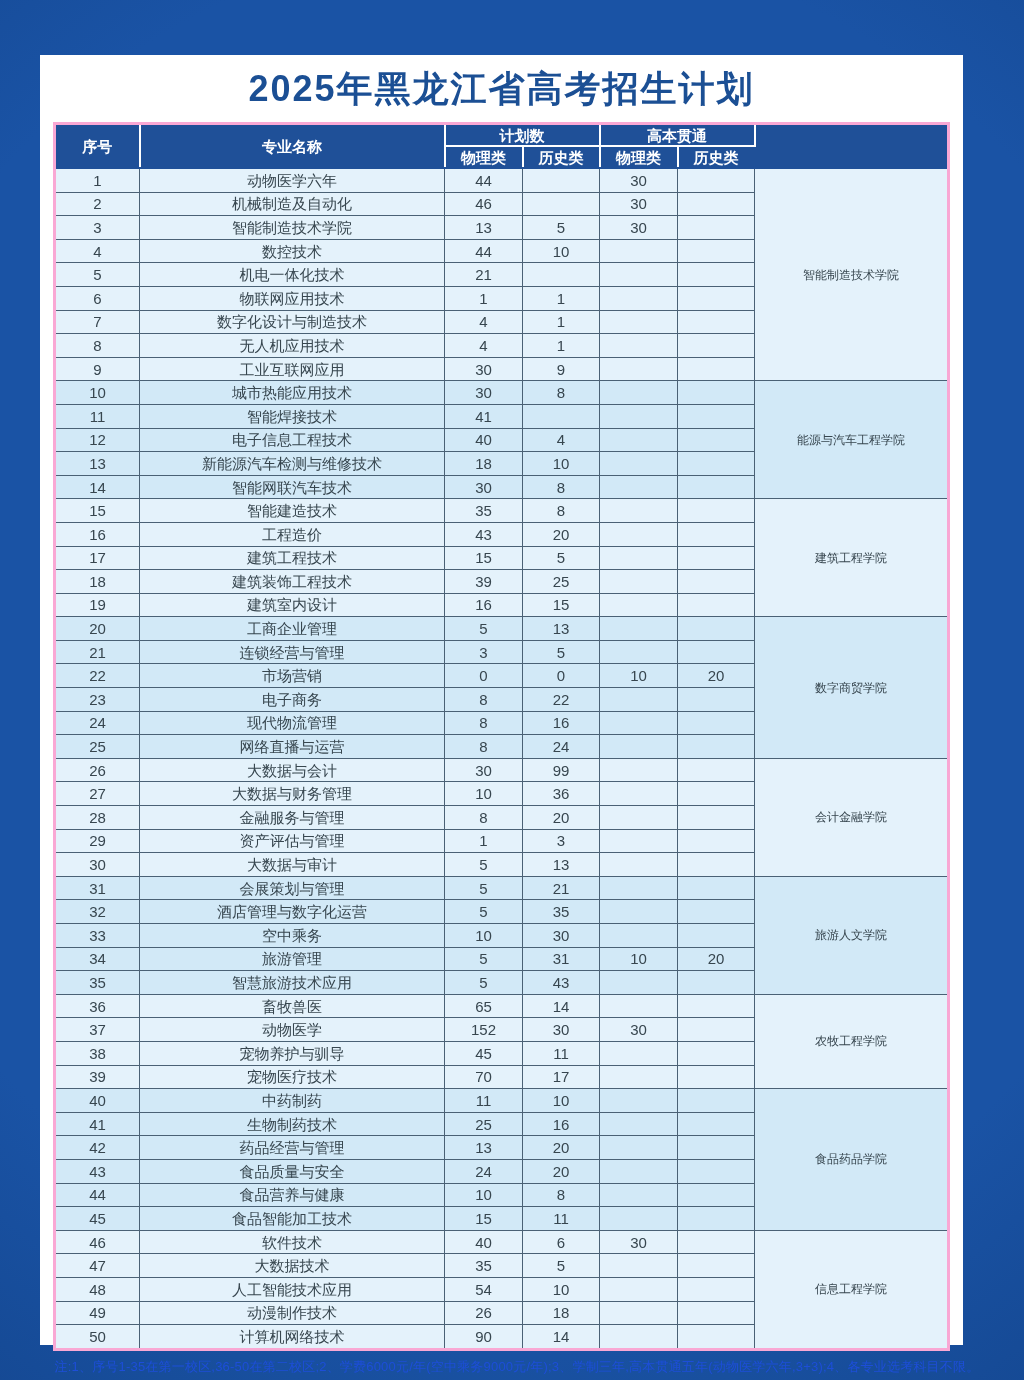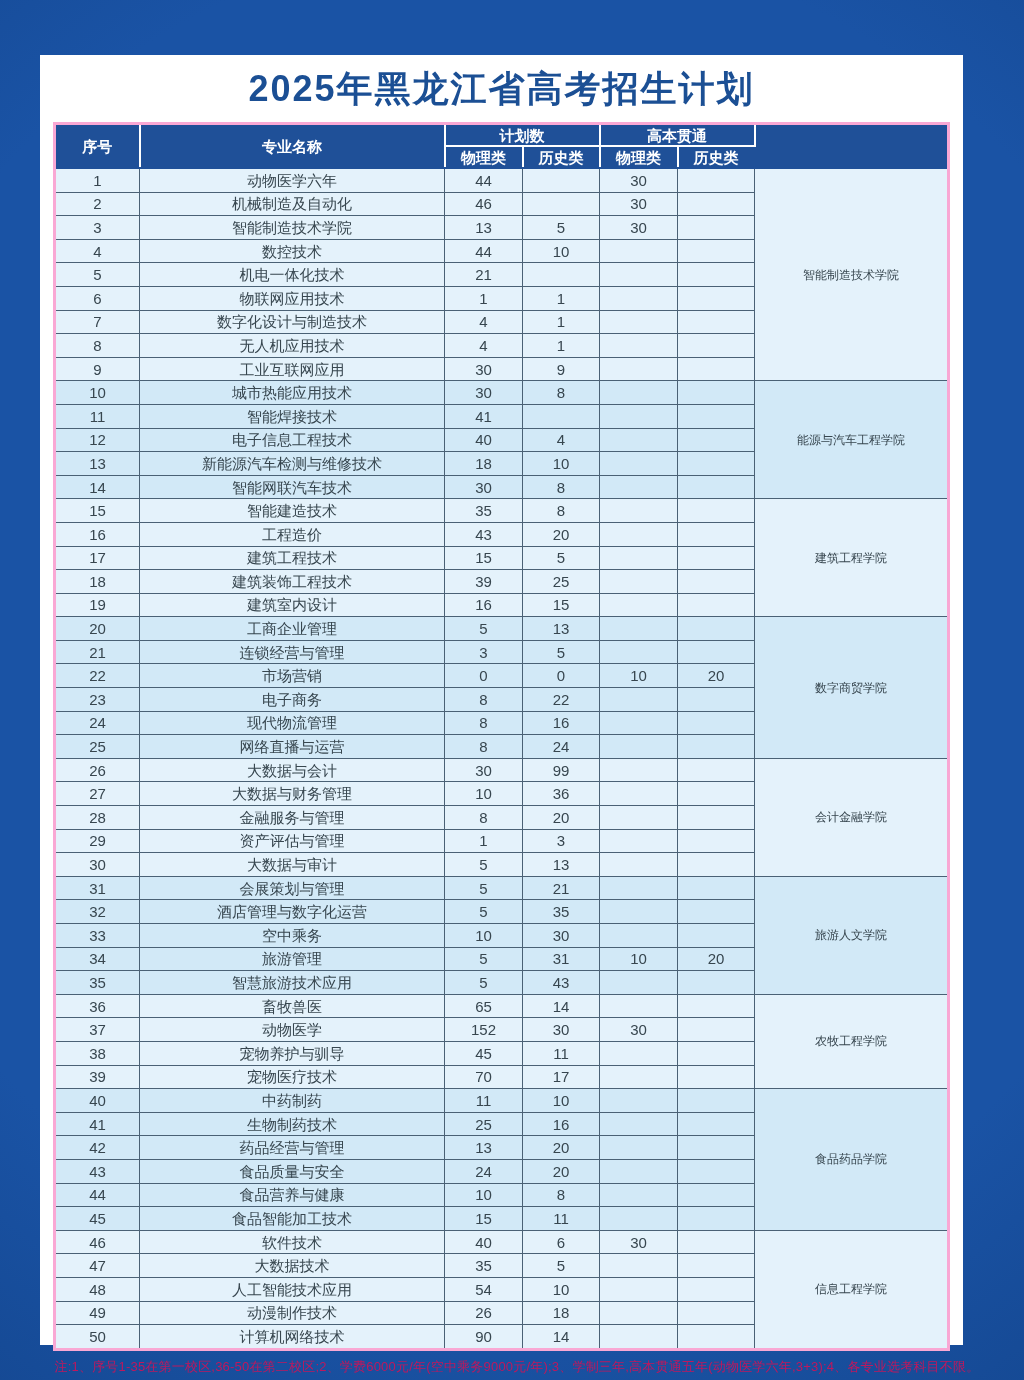--- a/index.html
+++ b/index.html
@@ -39,21 +39,21 @@
     border:1px solid var(--grid,#4a6175);
     font-size:15px;color:var(--text,#37464f);
     text-align:center;height:22.6px;padding:0 2px;line-height:1;
     overflow:hidden;white-space:nowrap;
   }
   td.shade-a{background:var(--row-light,#e4f2fb);}
   td.shade-b{background:var(--row-dark,#d2e9f7);}
   td.college{font-size:12px;}
   .note{
     width:894px;margin:7px auto 8px;
-    font-size:13px;color:#be185d;white-space:nowrap;
+    font-size:13px;color:#1d4ed8;white-space:nowrap;
     letter-spacing:0.2px;
   }
 </style>
 </head>
 <body>
 
 <div class="page">
   <div class="card">
     <div class="title">2025年黑龙江省高考招生计划</div>
 

